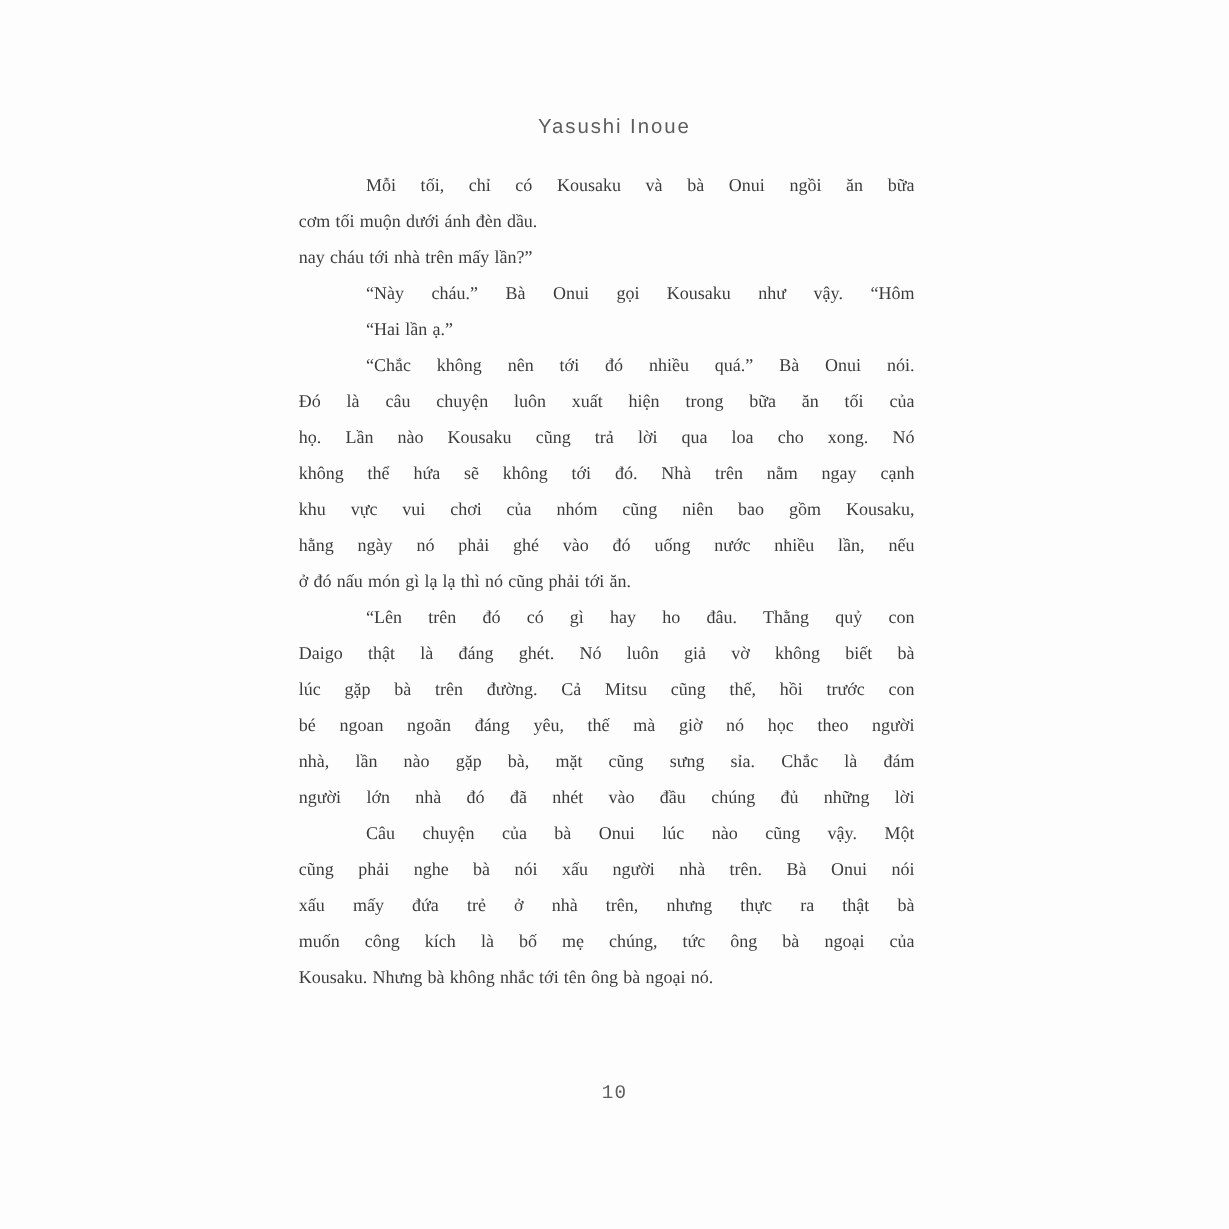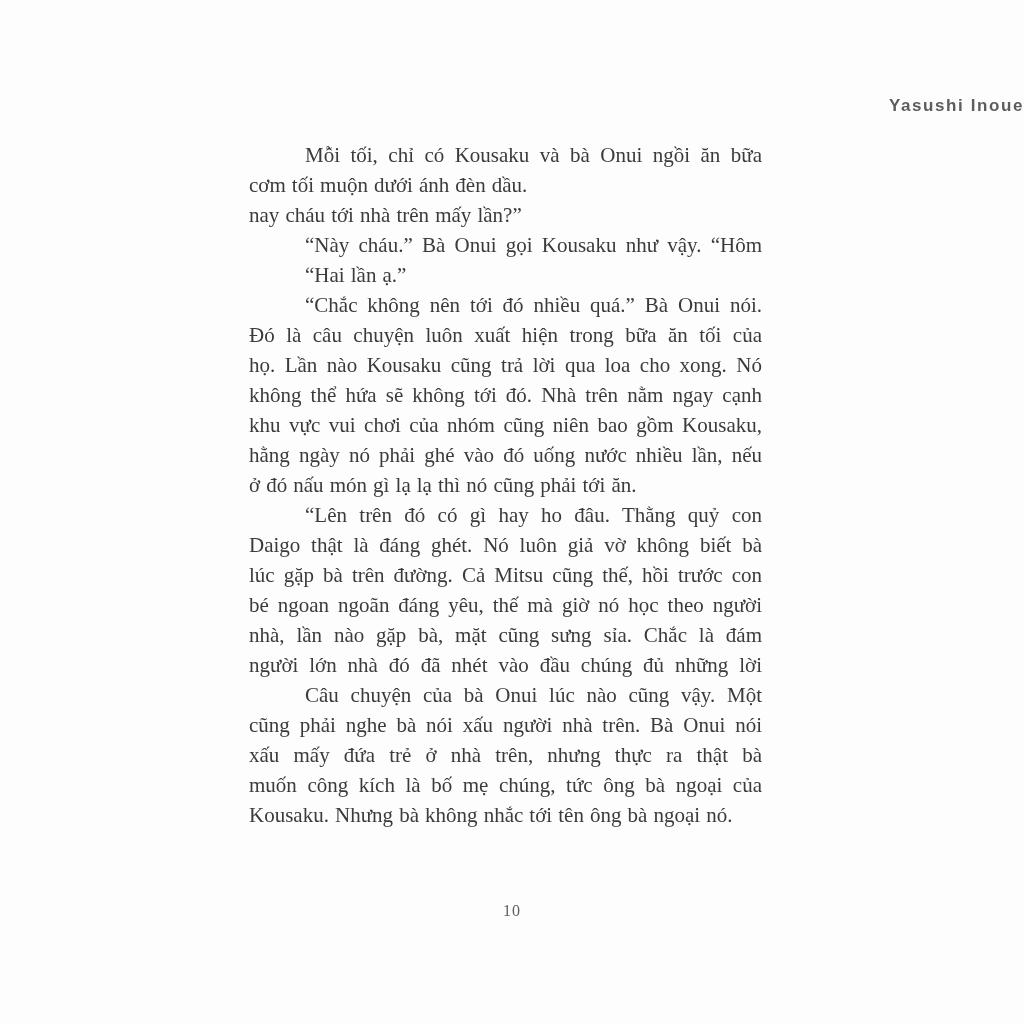--- a/index.html
+++ b/index.html
@@ -19,34 +19,34 @@
     position: relative;
     width: 1024px;
     height: 1024px;
     background: var(--page-bg);
   }
   .running-header {
     position: absolute;
     top: 96px;
     left: 0;
     width: 100%;
-    text-align: right;
+    text-align: center;
     font-family: "Liberation Sans", sans-serif;
     font-size: 17px;
-    font-weight: 700;
+    font-weight: 400;
     letter-spacing: 1.6px;
     color: var(--muted-color);
   }
   .text-block {
     position: absolute;
     left: 249px;
     top: 140px;
     width: 513px;
     color: var(--text-color);
-    font-size: 21px;
+    font-size: 15px;
     line-height: 30px;
   }
   .paragraph { width: 100%; }
   .line {
     width: 100%;
     height: 30px;
     overflow: hidden;
     text-align: justify;
     text-align-last: justify;
     word-spacing: 0.04em;
@@ -55,21 +55,21 @@
   .line.para-end {
     text-align: center;
     text-align-last: left;
   }
   .page-number {
     position: absolute;
     top: 902px;
     left: 0;
     width: 100%;
     text-align: center;
-    font-family: Liberation Serif, serif;
+    font-family: Liberation Mono, monospace;
     font-size: 16px;
     letter-spacing: 1px;
     color: var(--muted-color);
   }
 </style>
 </head>
 <body>
 
 <div class="book-page">
   <div class="running-header">Yasushi Inoue</div>

